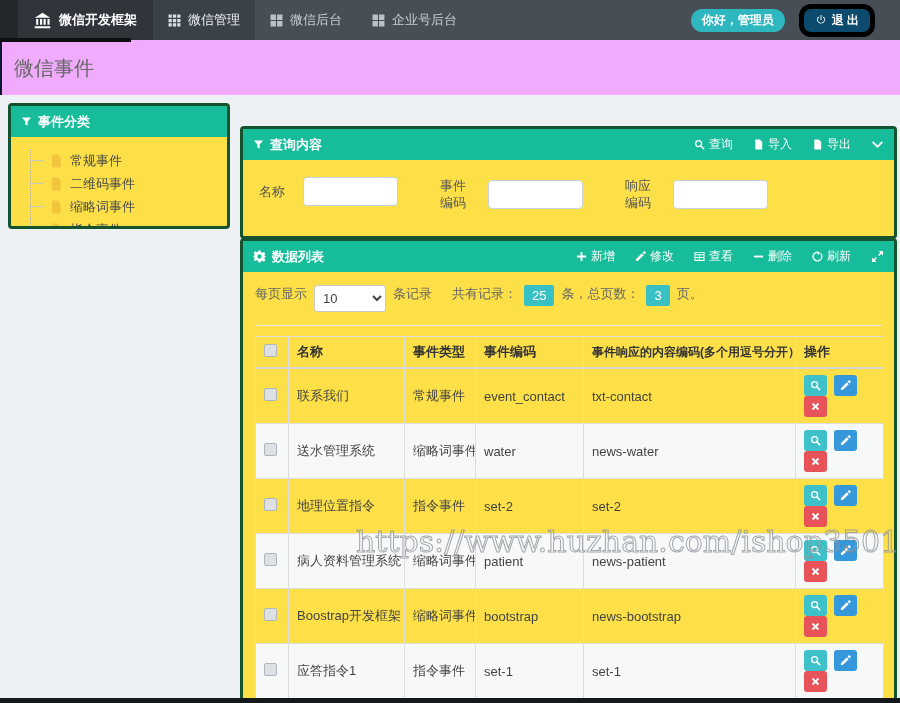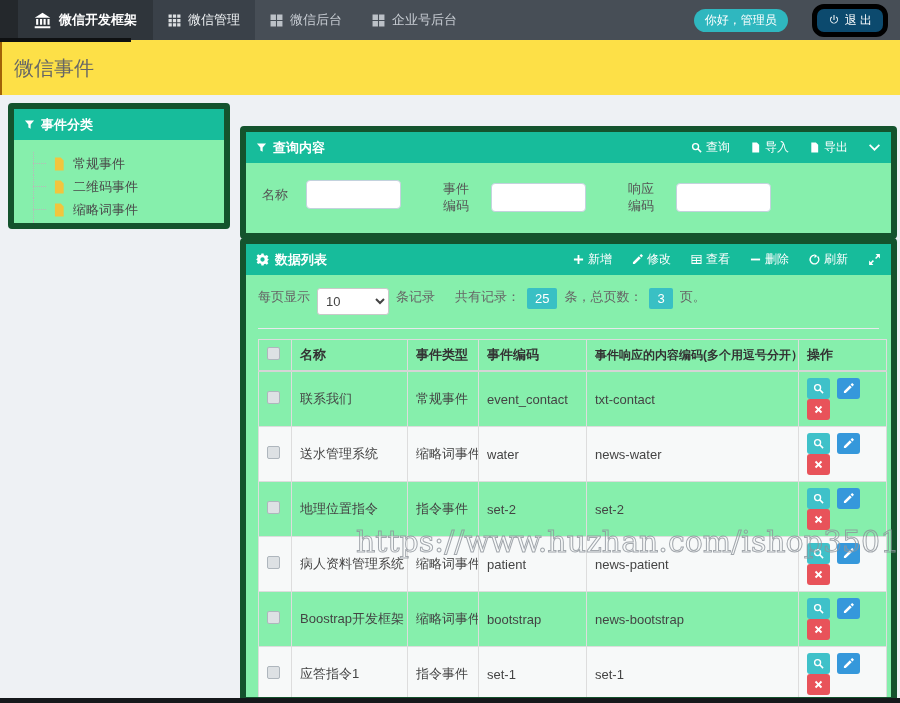--- a/index.html
+++ b/index.html
@@ -12,32 +12,32 @@
 
   
   .navbar { position:absolute; top:0; left:0; right:0; height:40px; background:#272b30; display:flex; align-items:stretch; z-index:10; }
   .nav-gap { width:18px; background:#24282c; }
   .brand { display:flex; align-items:center; gap:8px; padding:0 16px; background:#2f353b; color:#fff; font-size:13px; font-weight:bold; cursor:pointer; }
   .brand .ic { font-size:17px; }
   .nav-item { display:flex; align-items:center; gap:7px; padding:0 15px; color:#c9ced4; font-size:13px; cursor:pointer; }
   .nav-item .ic { font-size:13px; opacity:.9; }
   .nav-item.active { background:#3a4149; color:#eef1f3; }
   .nav-rest { flex:1; background:#474e56; display:flex; align-items:stretch; }
-  .nav-right { margin-left:auto; display:flex; align-items:center; gap:24px; padding-right:12px; }
+  .nav-right { margin-left:auto; display:flex; align-items:center; gap:14px; padding-right:25px;font-weight:bold; }
   .pill { border-radius:12px; padding:3px 11px; font-size:12px; color:#fff; display:flex; align-items:center; gap:5px; white-space:nowrap; }
   .pill-greet { background:#2fb7bf; }
   .pill-logout { background:#0c4a6e; border:5px solid #000000; cursor:pointer; }
   .under-brand { position:absolute; top:38px; left:0; width:131px; height:4px; background:#0e1012; z-index:12; }
 
   
-  .titlebar { position:absolute; top:40px; left:0; right:0; height:55px; background:#fde047; border-left:2px solid #a16207; }
+  .titlebar { position:absolute; top:40px; left:0; right:0; height:55px; background:#f0abfc; border-left:2px solid #0f172a; }
   .page-title { position:absolute; left:12px; top:15px; font-size:20px; color:#666; }
 
   
-  .panel { position:absolute; border:6px solid #14532d; border-radius:4px; background:#86efac; overflow:hidden; }
+  .panel { position:absolute; border:3px solid #14532d; border-radius:4px; background:#fde047; overflow:hidden; }
   .panel-head { background:#17bc9b; color:#fff; height:31px; display:flex; align-items:center; padding:0 10px; font-size:13px; font-weight:bold; gap:6px; }
   .head-actions { margin-left:auto; display:flex; align-items:center; gap:20px; font-size:12px; font-weight:normal; }
   .head-btn { display:flex; align-items:center; gap:4px; cursor:pointer; }
   .head-btn .ic { font-size:11px; }
 
   
   .sidebar-panel { left:8px; top:103px; width:222px; height:126px; }
   .tree { padding:12px 10px 10px 12px; }
   .tree-item { position:relative; display:flex; align-items:center; gap:7px; height:23px; padding-left:26px; font-size:13px; color:#4a4a4a; cursor:pointer; }
   .tree-item::before { content:""; position:absolute; left:7px; top:0; bottom:0; border-left:1px dotted #b9b9b9; }

